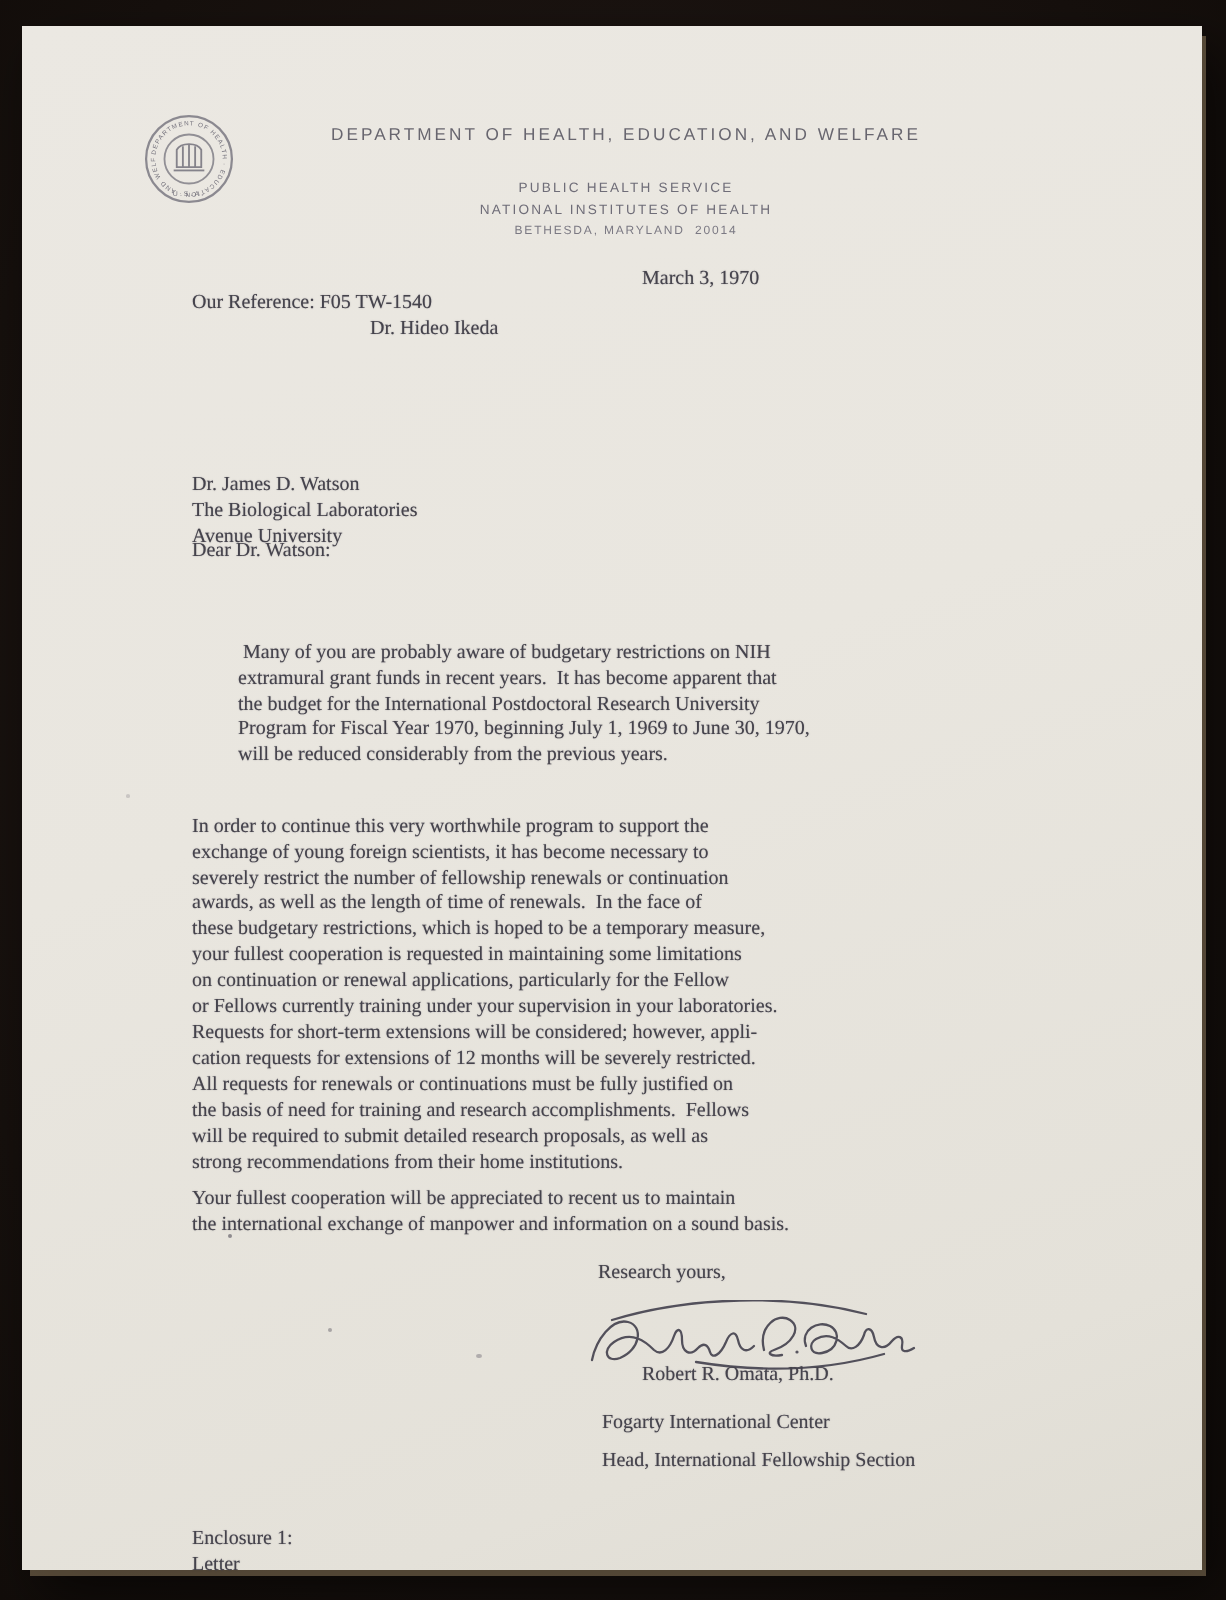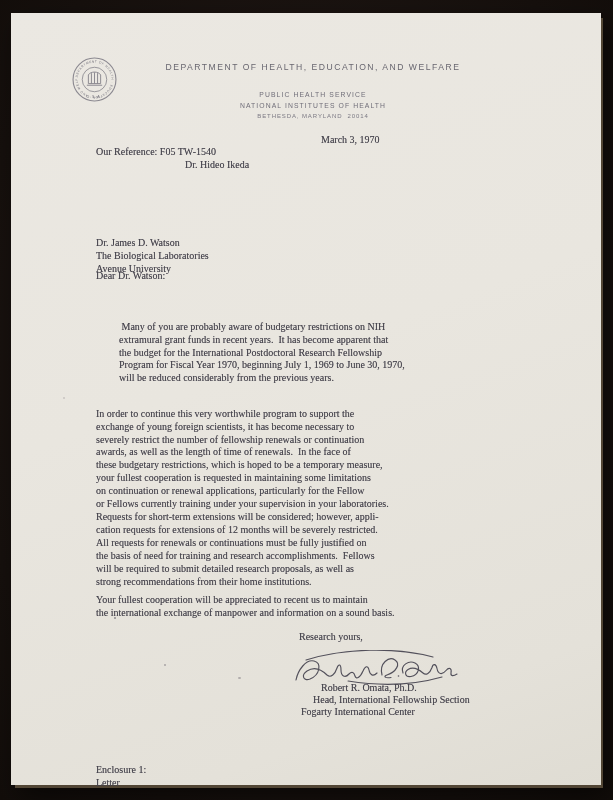--- a/index.html
+++ b/index.html
@@ -62,21 +62,21 @@
     <div class="typed" style="left:174px;top:146px;">Dr. Hideo Ikeda</div>
 
     <div class="typed recipient" style="left:85px;top:183px;">
       
     <div>Dr. James D. Watson</div><div>The Biological Laboratories</div><div>Avenue University</div></div>
 
     <div class="typed" style="left:85px;top:257px;">Dear Dr. Watson:</div>
 
     <div class="typed" style="left:85px;top:269px;margin-left:23px;">
       
-    <div> Many of you are probably aware of budgetary restrictions on NIH</div><div>extramural grant funds in recent years.  It has become apparent that</div><div>the budget for the International Postdoctoral Research Fellowship</div><div>Program for Fiscal Year 1970, beginning July 1, 1969 to June 30, 1970,</div><div>will be reduced considerably from the previous years.</div></div>
+    <div> Many of you are probably aware of budgetary restrictions on NIH</div><div>extramural grant funds in recent years.  It has become apparent that</div><div>the budget for the International Postdoctoral Research University</div><div>Program for Fiscal Year 1970, beginning July 1, 1969 to June 30, 1970,</div><div>will be reduced considerably from the previous years.</div></div>
     <div class="typed" style="left:85px;top:356px;">
       
     <div>In order to continue this very worthwhile program to support the</div><div>exchange of young foreign scientists, it has become necessary to</div><div>severely restrict the number of fellowship renewals or continuation</div><div>awards, as well as the length of time of renewals.  In the face of</div><div>these budgetary restrictions, which is hoped to be a temporary measure,</div><div>your fullest cooperation is requested in maintaining some limitations</div><div>on continuation or renewal applications, particularly for the Fellow</div><div>or Fellows currently training under your supervision in your laboratories.</div><div>Requests for short-term extensions will be considered; however, appli-</div><div>cation requests for extensions of 12 months will be severely restricted.</div><div>All requests for renewals or continuations must be fully justified on</div><div>the basis of need for training and research accomplishments.  Fellows</div><div>will be required to submit detailed research proposals, as well as</div><div>strong recommendations from their home institutions.</div></div>
     <div class="typed" style="left:85px;top:542px;">
       
     <div>Your fullest cooperation will be appreciated to recent us to maintain</div><div>the international exchange of manpower and information on a sound basis.</div></div>
 
     <div class="typed" style="left:288px;top:618px;">Research yours,</div>
 
     <svg class="sig" viewBox="0 0 172 42">
@@ -84,21 +84,21 @@
         <path d="M16,10 C55,-2 105,-3 143,7"></path>
         <path d="M6,30 C8,20 16,9 24,11 C32,13 30,25 20,29 C13,31.5 11,25 17,21 C26,15 33,21 37,25 C41,28.5 45,24 47,18 C48.5,13.5 51,14 51,20 C51,26 55,28.5 59,24 C62,21 64,22.5 65,26 C66,29.5 70,28 73,21 C75,16 78,15 79,20 C80,25 83,27 87,23"></path>
         <path d="M92,25 C89,13 99,6 105,10 C111,14 106,22 97,25 C93,26.3 95,28.5 101,27.5"></path>
         <path d="M113,23 C110,15 119,10 125,13 C131,16 129,25 121,26.5 C115,27.5 114,22 118,19.5 C124,16 129,19.5 133,23 C136,26 140,23 142,17.5 C143,13.5 146,13.5 147,18.5 C148,24 152,25.5 156,20.5 C159,17 162,18 161,23 C160.5,26 163,26.5 167,24"></path>
         <path d="M58,31 C92,36.5 124,35 152,27"></path>
       </g>
       <circle cx="108.5" cy="26" r=".8" fill="#3f3d4a" opacity=".85"></circle>
     </svg>
 
     <div class="typed sigblock" style="left:290px;top:669px;padding-left:20px;">Robert R. Omata, Ph.D.</div>
-    <div class="typed sigblock" style="left:290px;top:681px;margin-left:12px;">Head, International Fellowship Section</div>
+    <div class="typed sigblock" style="left:290px;top:712px;">Head, International Fellowship Section</div>
     <div class="typed sigblock" style="left:290px;top:692.5px;">Fogarty International Center</div>
 
     <div class="typed enclosure" style="left:85px;top:714px;">
       
     <div>Enclosure 1:</div><div>Letter</div></div>
 
     <div class="speck" style="left:103px;top:604px;width:2px;height:2px;"></div>
     <div class="speck" style="left:153px;top:651px;width:2px;height:2px;opacity:.7;"></div>
     <div class="speck" style="left:227px;top:664px;width:2.5px;height:2px;opacity:.6;"></div>
     <div class="speck" style="left:52px;top:384px;width:2px;height:1.5px;opacity:.35;"></div>

